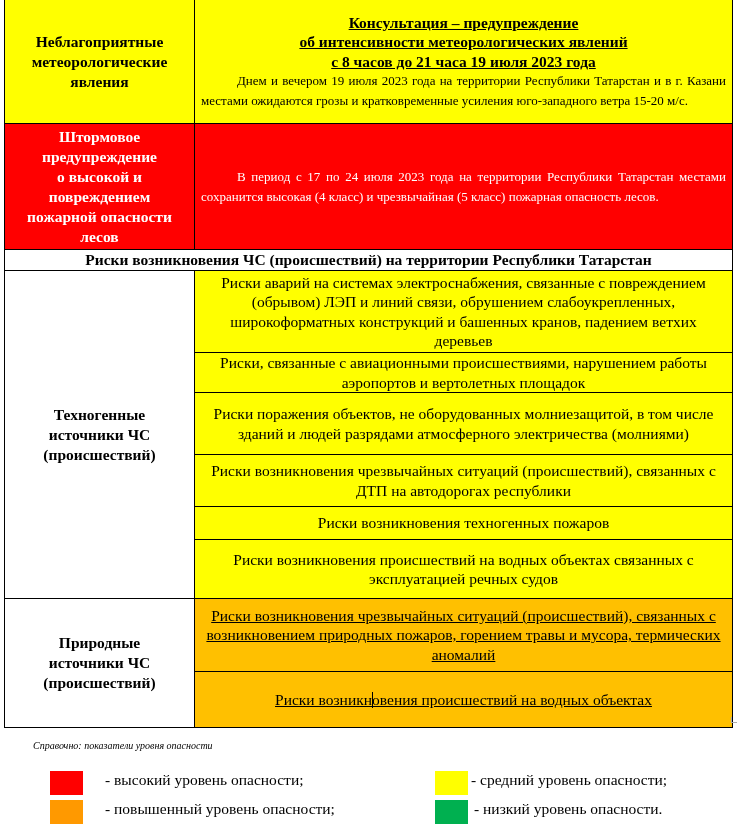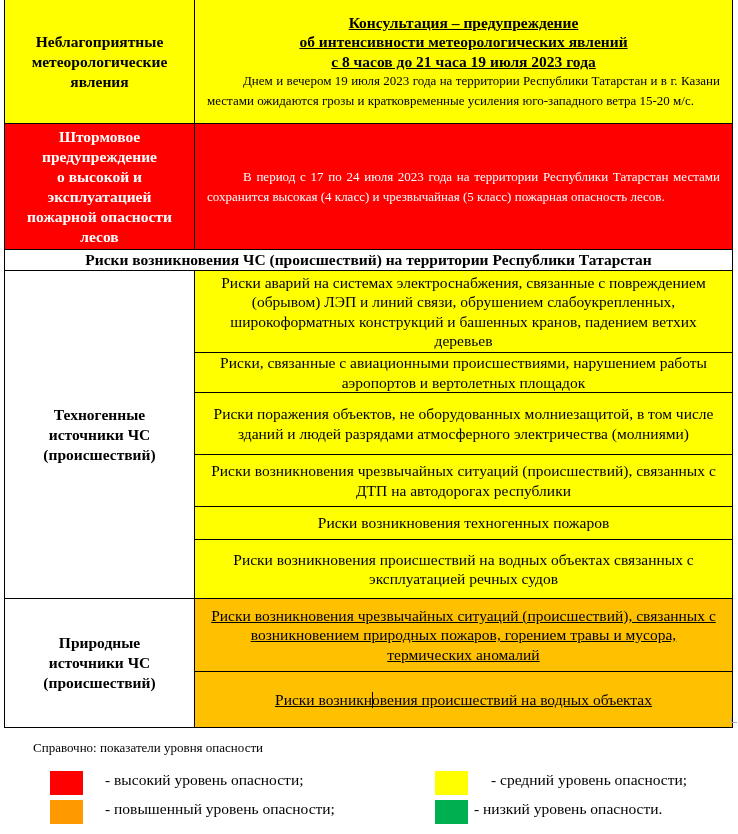--- a/index.html
+++ b/index.html
@@ -1,35 +1,35 @@
 <!DOCTYPE html>
 <html><head>
 <meta charset="utf-8">
 <style>
   html, body { margin: 0; padding: 0; background: #ffffff; }
   body { width: 738px; height: 834px; position: relative; overflow: hidden;
          font-family: "Liberation Serif", "DejaVu Serif", serif; color: #000; }
   table.main { position: absolute; left: 4px; top: -1px; width: 728px;
                border-collapse: collapse; table-layout: fixed; }
-  table.main td { border: 1px solid #000; padding: 0 12px; vertical-align: middle; margin-left: 12px; }
+  table.main td { border: 1px solid #000; padding: 0 6px; vertical-align: middle; margin-left: 12px; }
   col.c1 { width: 190px; }
   col.c2 { width: 538px; }
   .yellow { background: #ffff00; }
   .red { background: #ff0000; color: #ffffff; }
   .orange { background: #ffc000; text-decoration: underline; }
   .white { background: #ffffff; }
   .hdr { font-weight: bold; text-align: center; font-size: 15.5px; line-height: 20px; }
   .title { font-weight: bold; text-decoration: underline; text-align: center;
            font-size: 15.5px; line-height: 19.5px; }
   .para { font-size: 13px; line-height: 19.5px; text-align: justify; text-indent: 36px; }
   .risk { font-size: 15.5px; line-height: 19.5px; text-align: center; }
   .cursor { display: inline-block; width: 1px; height: 16px; background: #000;
             vertical-align: -3px; margin: 0 -1px 0 0; }
-  .legend-title { position: absolute; left: 33px; top: 740px; 
-                  font-size: 13px; }
+  .legend-title { position: absolute; left: 33px; top: 740px; font-style: italic;
+                  font-size: 10px; }
   .sw { position: absolute; width: 33px; height: 24px; }
   .lg { position: absolute; font-size: 15.5px; }
   .corner-mark { position: absolute; left: 731px; top: 717px; width: 5px; height: 5px;
                  border: 1px solid #aaa; border-top: none; border-right: none; }
 </style>
 </head>
 <body>
 
 <table class="main">
   <colgroup>
@@ -46,21 +46,21 @@
       <div class="title">об интенсивности метеорологических явлений</div>
       <div class="title">с 8 часов до 21 часа 19 июля 2023 года</div>
       <div class="para">Днем и вечером 19 июля 2023 года на территории Республики Татарстан и в г. Казани местами ожидаются грозы и кратковременные усиления юго-западного ветра 15-20 м/с.</div>
     </td>
   </tr>
   <tr style="height:126px">
     <td class="red hdr">
       <div>Штормовое</div>
       <div>предупреждение</div>
       <div>о высокой и</div>
-      <div>эксплуатацией</div>
+      <div>повреждением</div>
       <div>пожарной опасности</div>
       <div>лесов</div>
     </td>
     <td class="red">
       <div class="para">В период с 17 по 24 июля 2023 года на территории Республики Татарстан местами сохранится высокая (4 класс) и чрезвычайная (5 класс) пожарная опасность лесов.</div>
     </td>
   </tr>
   <tr style="height:19px">
     <td colspan="2" class="white hdr">Риски возникновения ЧС (происшествий) на территории Республики Татарстан</td>
   </tr>
@@ -105,16 +105,16 @@
 
 <div class="legend-title">Справочно: показатели уровня опасности</div>
 
 <div class="sw" style="left:50px; top:771px; background:#ff0000;"></div>
 <div class="lg" style="left:105px; top:771px;">- высокий уровень опасности;</div>
 
 <div class="sw" style="left:50px; top:800px; background:#ff9900;"></div>
 <div class="lg" style="left:105px; top:800px;">- повышенный уровень опасности;</div>
 
 <div class="sw" style="left:435px; top:771px; background:#ffff00;"></div>
-<div class="lg" style="left:491px; top:771px;">- средний уровень опасности;</div>
+<div class="lg" style="left:471px; top:771px;">- средний уровень опасности;</div>
 
 <div class="sw" style="left:435px; top:800px; background:#00b050;"></div>
 <div class="lg" style="left:474px; top:800px;">- низкий уровень опасности.</div>
 
 </body></html>

